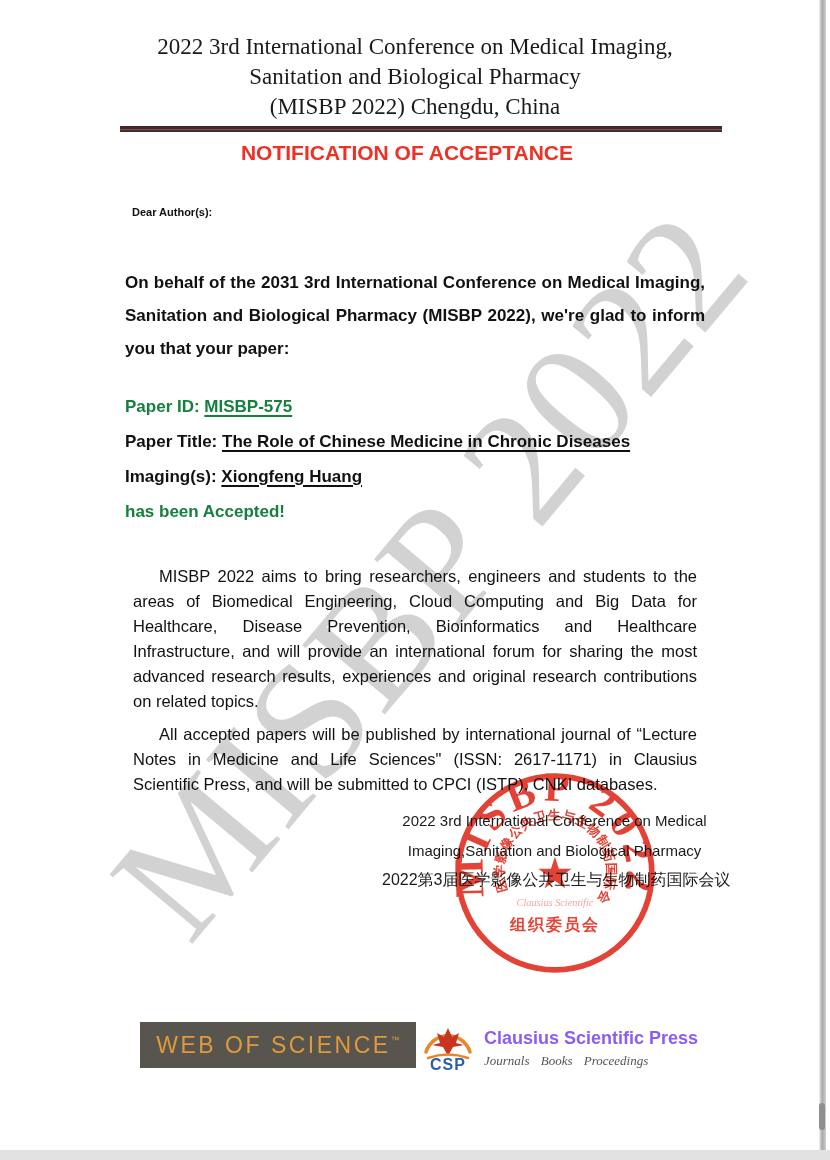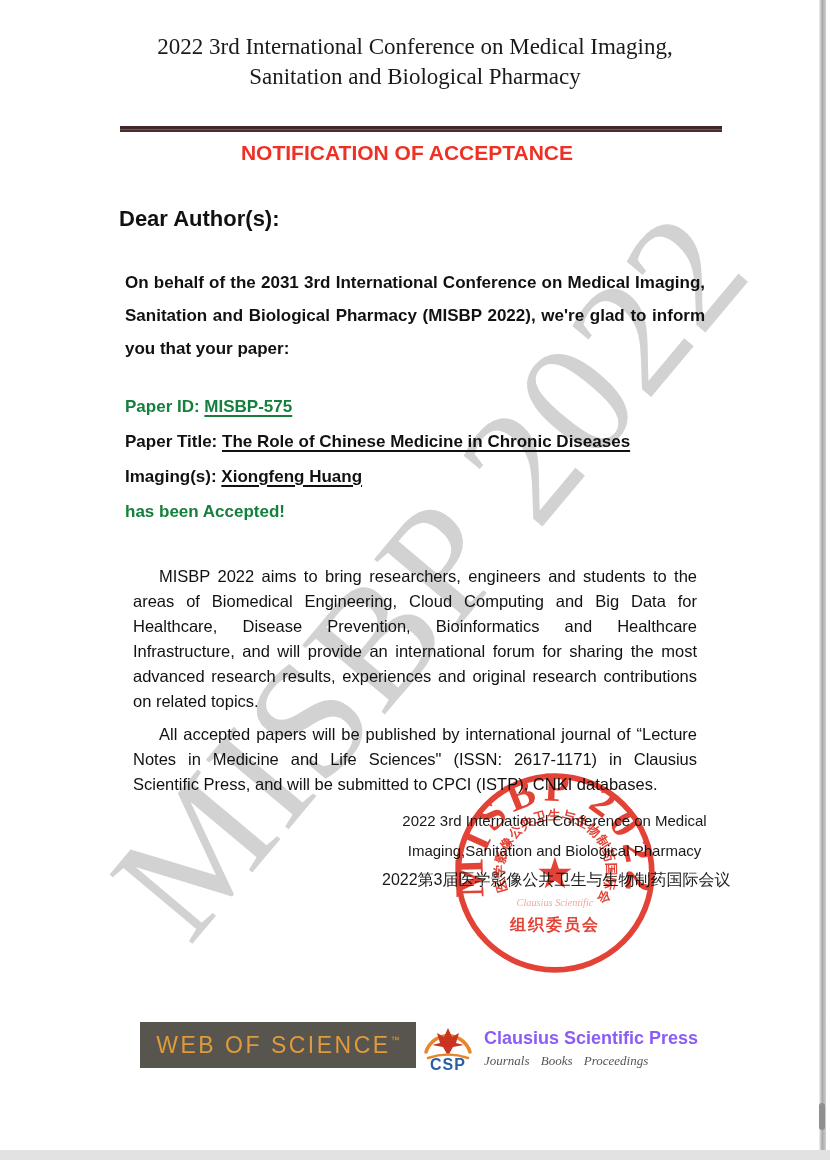--- a/index.html
+++ b/index.html
@@ -11,21 +11,21 @@
      font-family:"Liberation Serif",serif;font-size:165px;font-weight:400;
      color:#d2d2d2;white-space:nowrap;z-index:0;letter-spacing:2px;}
   .content{position:absolute;left:0;top:0;width:830px;height:1160px;z-index:1;}
   
   .conf-title{position:absolute;left:60px;top:32px;width:710px;text-align:center;
      font-family:"Liberation Serif",serif;font-size:23px;line-height:30px;color:#1a1a1a;}
   .title-rule{position:absolute;left:120px;top:126px;width:602px;height:6px;
      background:linear-gradient(#402828 0 45%, #7a5252 45% 60%, #4a2e2e 60% 100%);}
   .notice-heading{position:absolute;left:52px;top:141px;width:710px;text-align:center;
      font-size:21px;font-weight:700;color:#ee3124;letter-spacing:0px;}
-  .salutation{position:absolute;left:119px;top:206px;font-size:22px;font-weight:700;}
+  .salutation{position:absolute;left:132px;top:206px;font-size:11px;font-weight:700;}
   .intro{position:absolute;left:125px;top:266px;width:580px;font-size:17px;font-weight:700;
      line-height:33px;text-align:justify;}
   .paper-block{position:absolute;left:125px;top:397px;width:580px;font-size:17px;font-weight:700;}
   .paper-block .line{margin-bottom:15px;white-space:nowrap;}
   .red{color:#15803d;}
   .uline{text-decoration:underline;text-decoration-thickness:2px;text-underline-offset:3px;}
   .paras{position:absolute;left:125px;top:556px;width:580px;font-size:16.5px;font-weight:400;
      line-height:25px;text-align:justify;color:#111;}
   .paras p{margin:8px;text-indent:26px;}
   
@@ -58,20 +58,21 @@
 
 <div class="page">
 
   <div class="watermark">MISBP 2022</div>
 
   <div class="content">
 
     <div class="conf-title">
       <div>2022 3rd International Conference on Medical Imaging,</div>
       <div>Sanitation and Biological Pharmacy</div>
+      <div>(MISBP 2022) Chengdu, China</div>
     </div>
 
     <div class="title-rule"></div>
 
     <div class="notice-heading">NOTIFICATION OF ACCEPTANCE</div>
 
     <div class="salutation">Dear Author(s):</div>
 
     <div class="intro">On behalf of the 2031 3rd International Conference on Medical Imaging, Sanitation and Biological Pharmacy (MISBP 2022), we're glad to inform you that your paper:</div>
 

